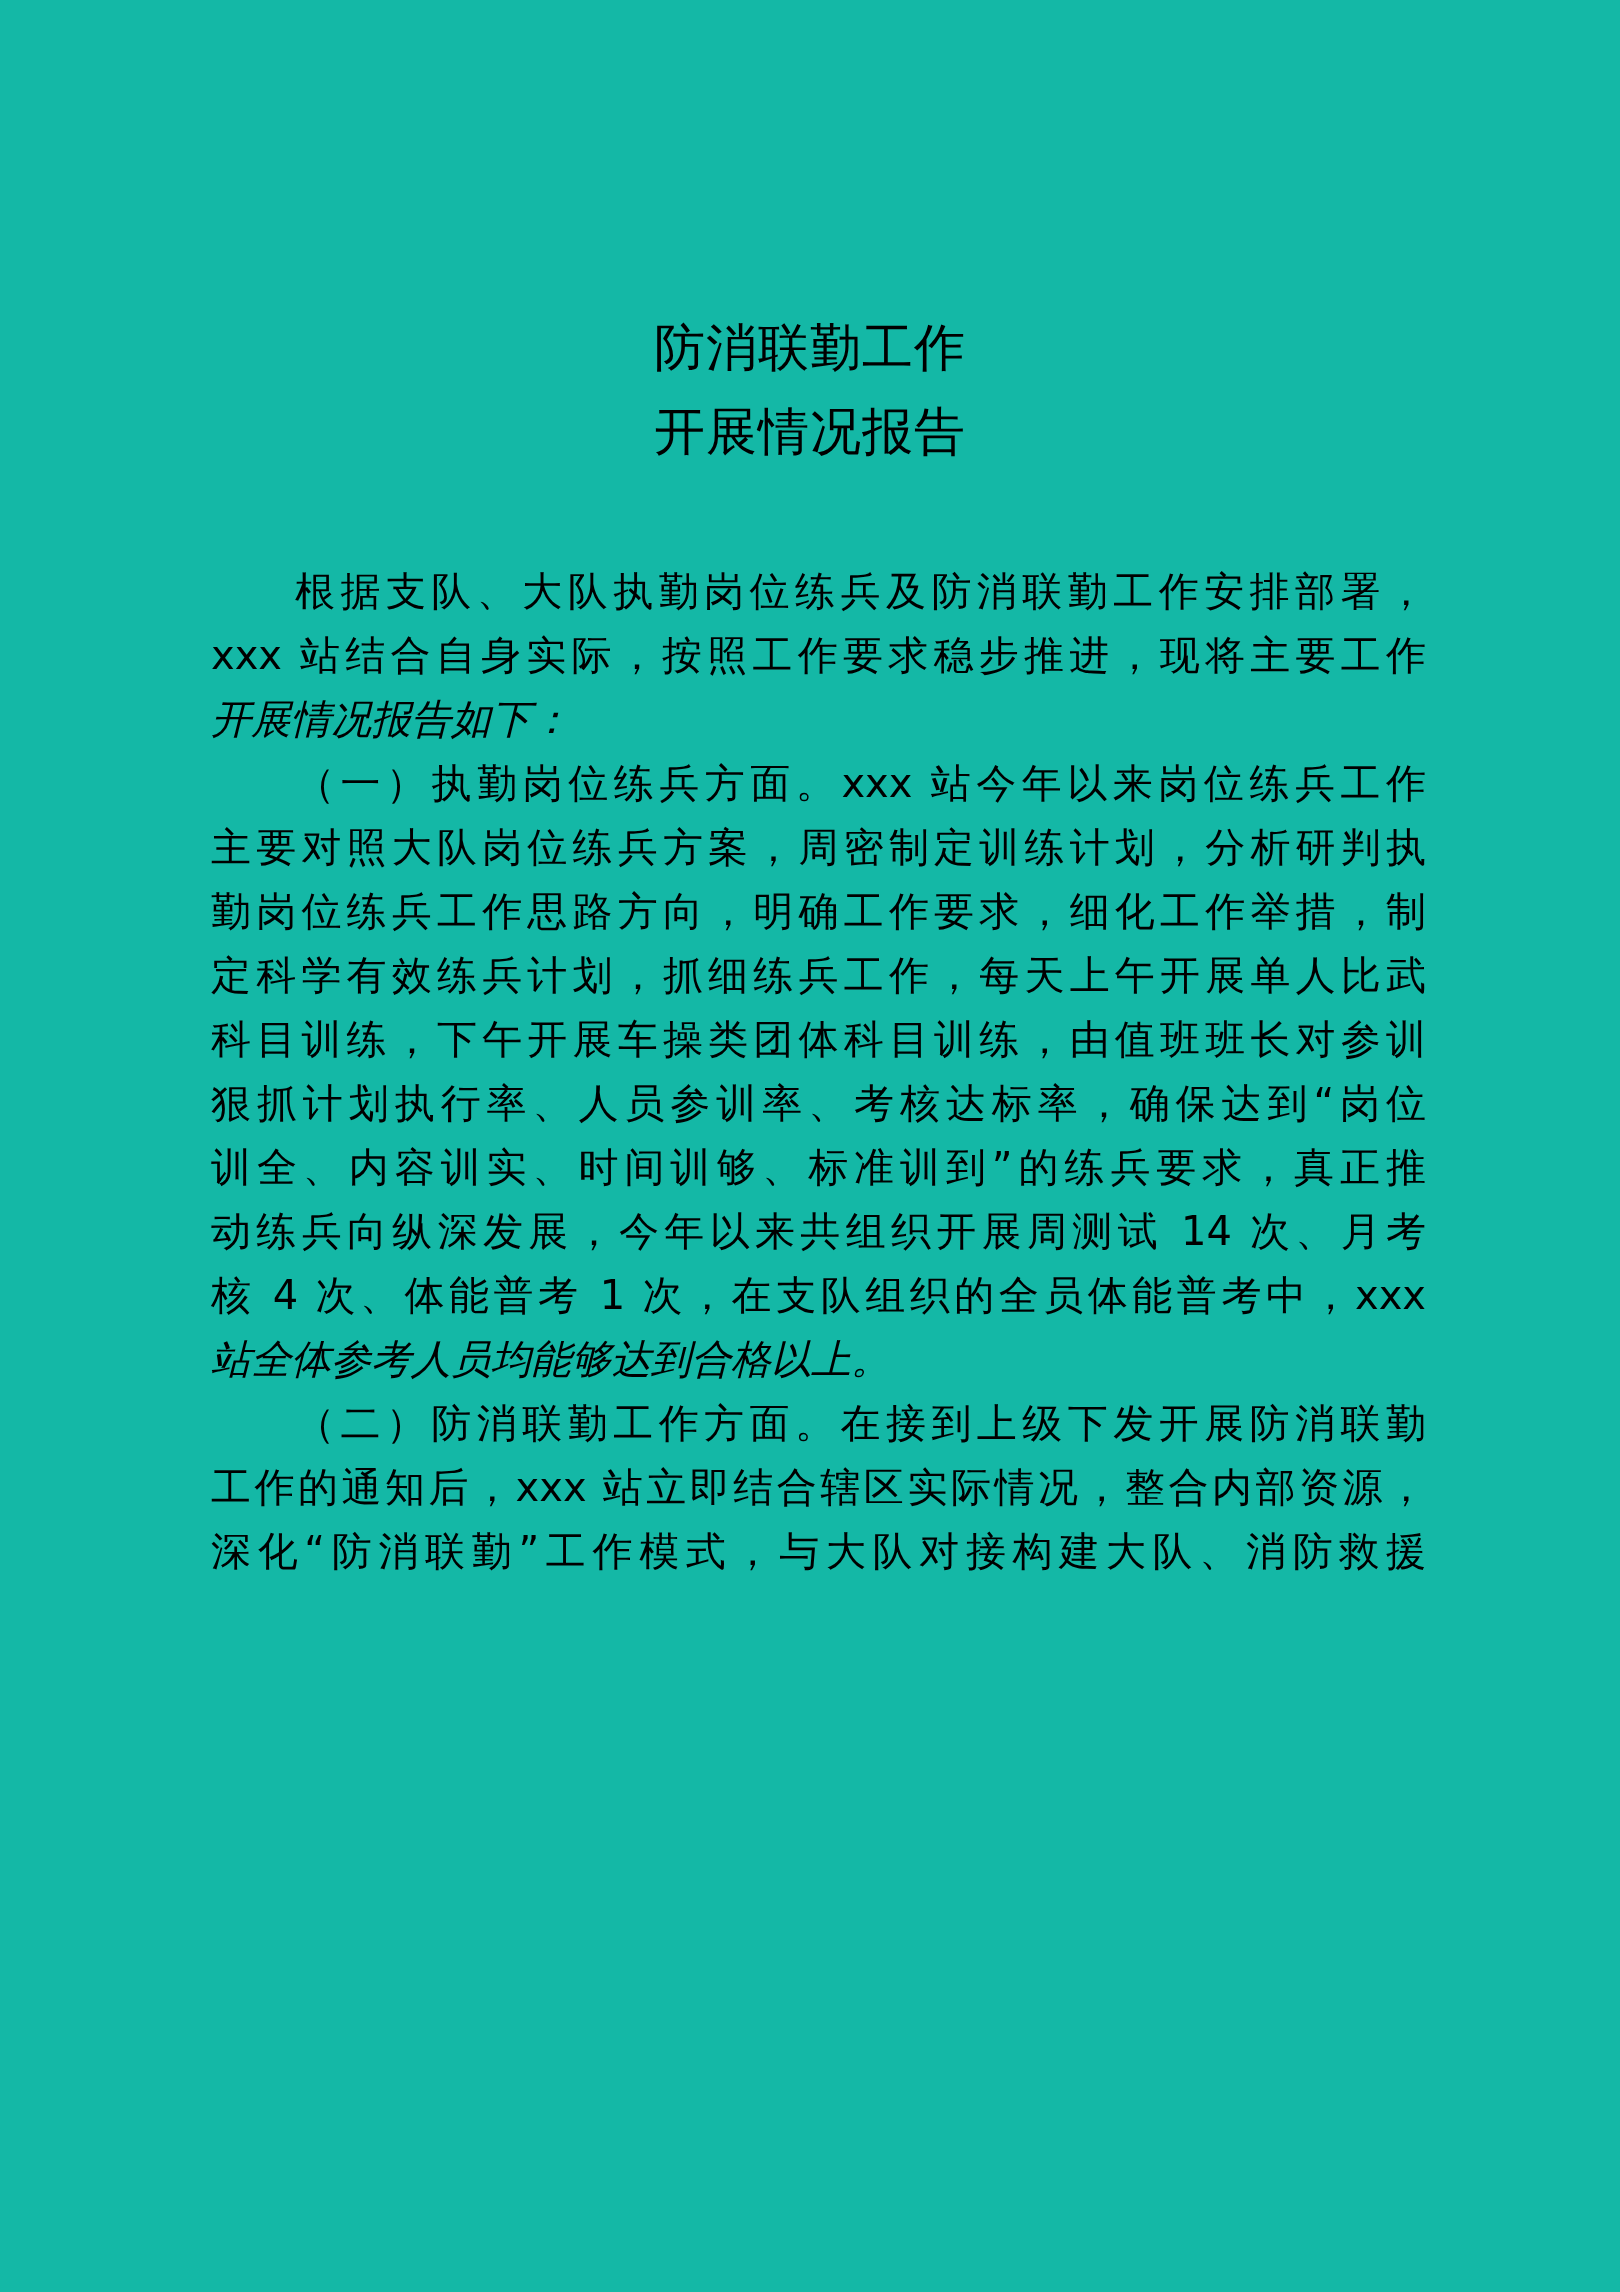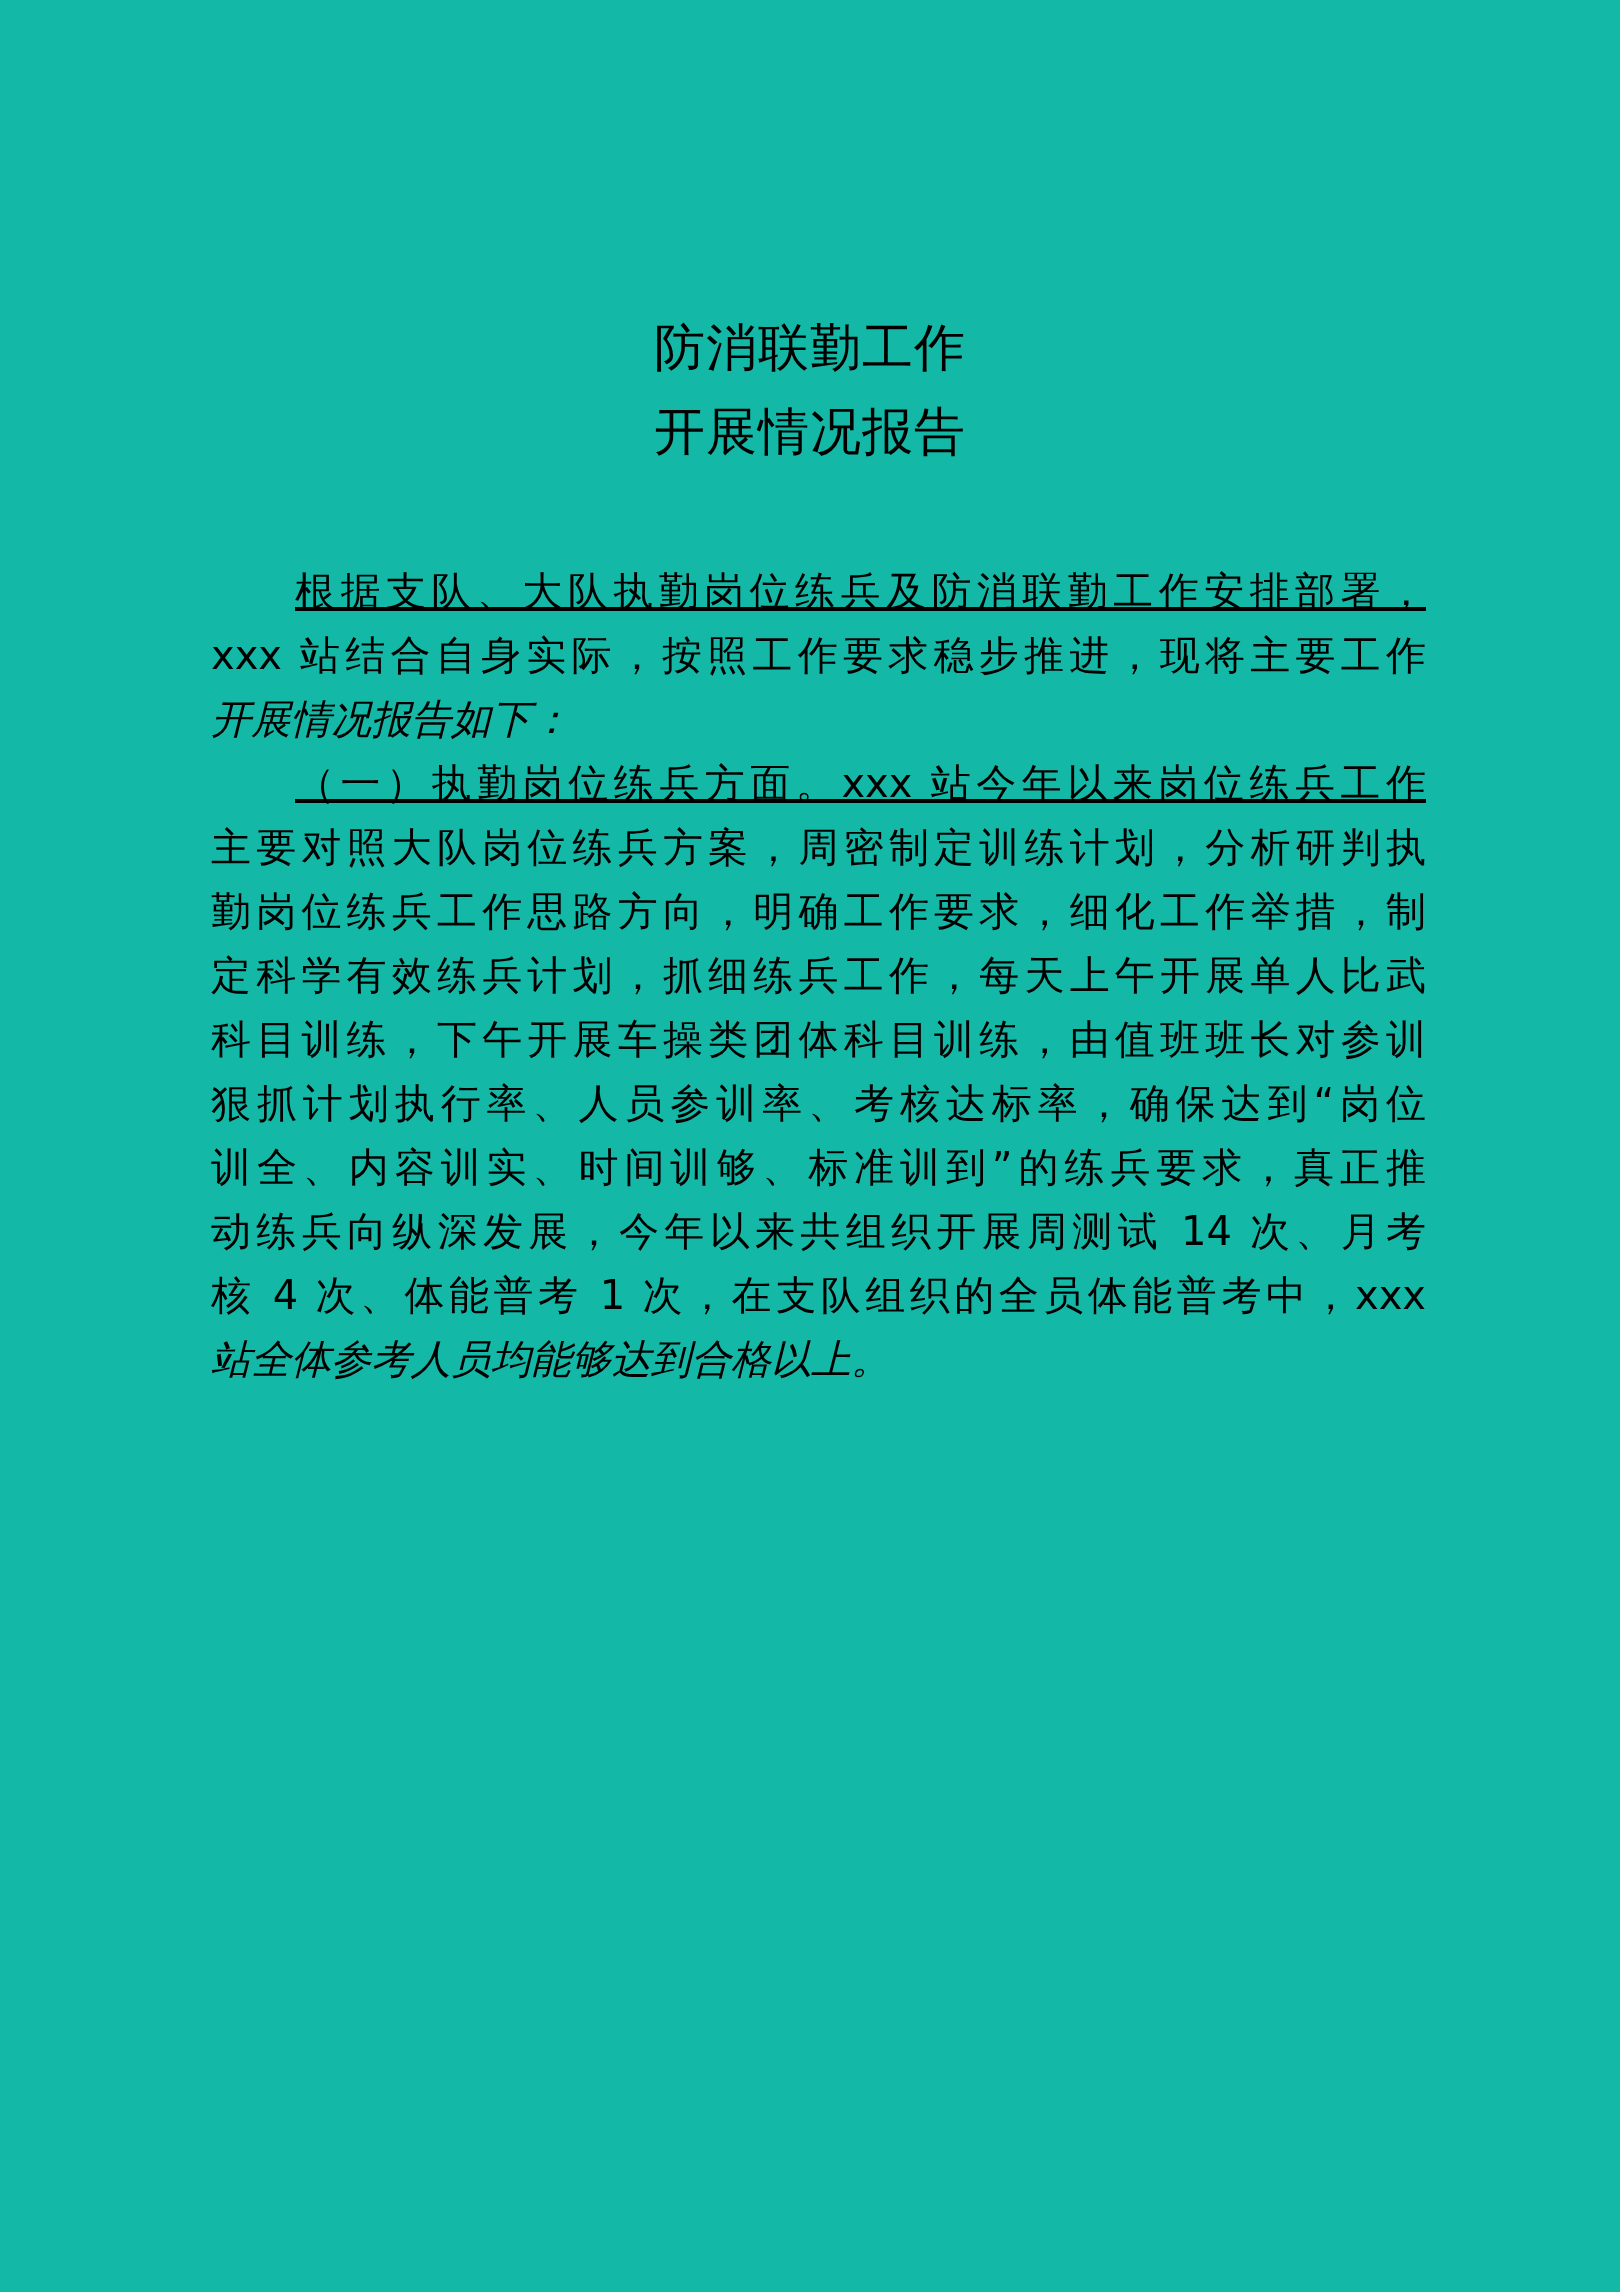--- a/index.html
+++ b/index.html
@@ -10,21 +10,21 @@
   }
   .page { position: absolute; left: 0; top: 0; width: 1620px; height: 2293px; background: #14b8a6; }
   .title-block { position: absolute; left: 0; top: 306px; width: 1620px; text-align: center; }
   .title-line { font-size: 51px; line-height: 84px; height: 84px; letter-spacing: 1px; white-space: nowrap; }
   .body-block { position: absolute; left: 211px; top: 559px; width: 1215px; }
   .line {
     font-size: 40px; height: 64px; line-height: 64px; white-space: nowrap;
     text-align: justify; text-align-last: justify;
   }
   .line.last { text-align-last: left; font-style: italic; }
-  .line.indent { padding-left: 84px; text-decoration: underline; }
+  .line.indent { padding-left: 84px; }
   .line.heading { text-align-last: left; }
 </style>
 </head>
 <body>
 
 <div class="page">
 
   <div class="title-block">
     <div class="title-line">防消联勤工作</div>
     <div class="title-line">开展情况报告</div>
@@ -45,16 +45,21 @@
       <div class="line">勤岗位练兵工作思路方向，明确工作要求，细化工作举措，制</div>
       <div class="line">定科学有效练兵计划，抓细练兵工作，每天上午开展单人比武</div>
       <div class="line">科目训练，下午开展车操类团体科目训练，由值班班长对参训</div>
       <div class="line">狠抓计划执行率、人员参训率、考核达标率，确保达到“岗位</div>
       <div class="line">训全、内容训实、时间训够、标准训到”的练兵要求，真正推</div>
       <div class="line">动练兵向纵深发展，今年以来共组织开展周测试 14 次、月考</div>
       <div class="line">核 4 次、体能普考 1 次，在支队组织的全员体能普考中，xxx</div>
       <div class="line last">站全体参考人员均能够达到合格以上。</div>
     </div>
 
+    <div>
+      <div class="line indent">（二）防消联勤工作方面。在接到上级下发开展防消联勤</div>
+      <div class="line">工作的通知后，xxx 站立即结合辖区实际情况，整合内部资源，</div>
+      <div class="line">深化“防消联勤”工作模式，与大队对接构建大队、消防救援</div>
+    </div>
 
   </div>
 </div>
 
 
 </body></html>

